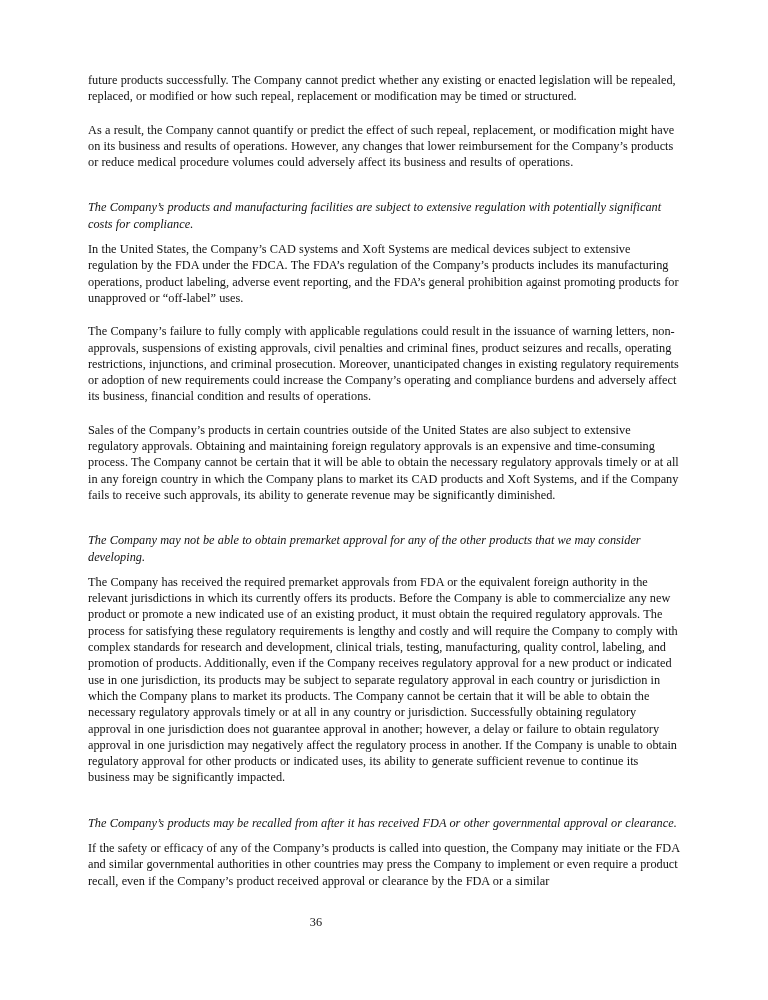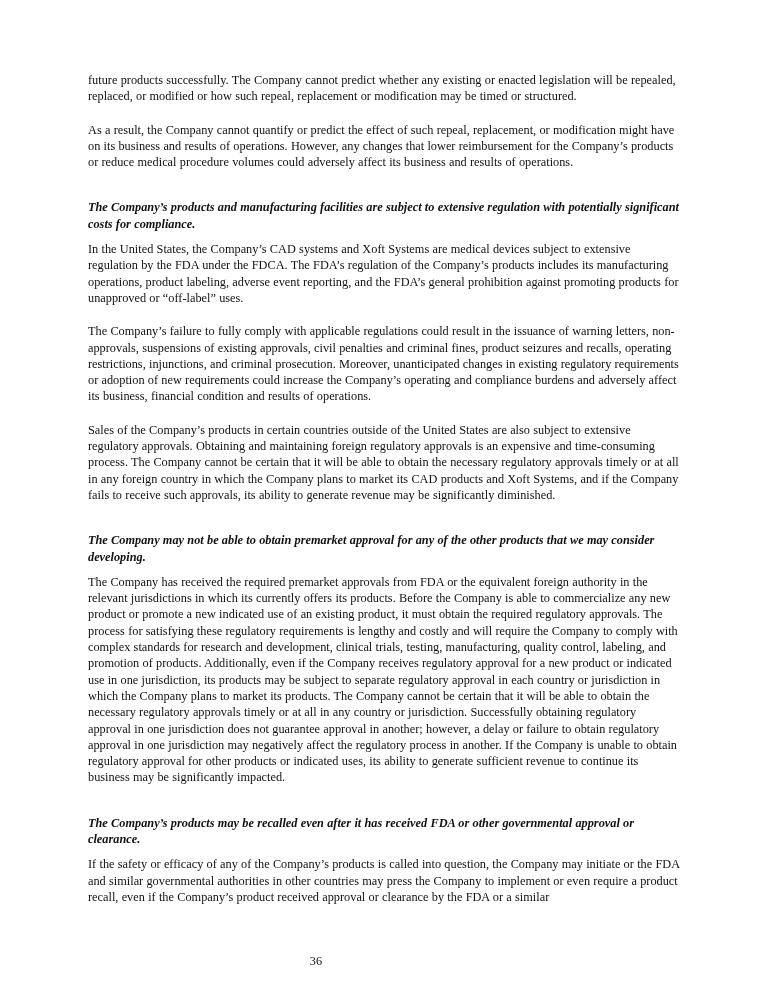--- a/index.html
+++ b/index.html
@@ -23,44 +23,44 @@
     width: 594px;
   }
   .content p {
     font-size: 12.3px;
     line-height: 16.3px;
     margin: 0 0 17px 0;
     text-align: left;
     word-spacing: 0.2px;
   }
   .content p.heading {
-    font-weight: 700;
+    font-weight: 400;
     font-style: italic;
     margin: 29px 0 9px 0;
   }
   .page-number {
     position: absolute;
-    top: 953px;
+    top: 914px;
     left: 0;
     width: 632px;
     text-align: center;
     font-size: 12.3px;
     line-height: 16.3px;
   }
 </style>
 </head>
 <body>
 
 <div class="page">
   <div class="content">
     <p>future products successfully. The Company cannot predict whether any existing or enacted legislation will be repealed, replaced, or modified or how such repeal, replacement or modification may be timed or structured.</p>
     <p>As a result, the Company cannot quantify or predict the effect of such repeal, replacement, or modification might have on its business and results of operations. However, any changes that lower reimbursement for the Company’s products or reduce medical procedure volumes could adversely affect its business and results of operations.</p>
     <p class="heading">The Company’s products and manufacturing facilities are subject to extensive regulation with potentially significant costs for compliance.</p>
     <p>In the United States, the Company’s CAD systems and Xoft Systems are medical devices subject to extensive regulation by the FDA under the FDCA. The FDA’s regulation of the Company’s products includes its manufacturing operations, product labeling, adverse event reporting, and the FDA’s general prohibition against promoting products for unapproved or “off-label” uses.</p>
     <p>The Company’s failure to fully comply with applicable regulations could result in the issuance of warning letters, non-approvals, suspensions of existing approvals, civil penalties and criminal fines, product seizures and recalls, operating restrictions, injunctions, and criminal prosecution. Moreover, unanticipated changes in existing regulatory requirements or adoption of new requirements could increase the Company’s operating and compliance burdens and adversely affect its business, financial condition and results of operations.</p>
     <p>Sales of the Company’s products in certain countries outside of the United States are also subject to extensive regulatory approvals. Obtaining and maintaining foreign regulatory approvals is an expensive and time-consuming process. The Company cannot be certain that it will be able to obtain the necessary regulatory approvals timely or at all in any foreign country in which the Company plans to market its CAD products and Xoft Systems, and if the Company fails to receive such approvals, its ability to generate revenue may be significantly diminished.</p>
     <p class="heading">The Company may not be able to obtain premarket approval for any of the other products that we may consider developing.</p>
     <p>The Company has received the required premarket approvals from FDA or the equivalent foreign authority in the relevant jurisdictions in which its currently offers its products. Before the Company is able to commercialize any new product or promote a new indicated use of an existing product, it must obtain the required regulatory approvals. The process for satisfying these regulatory requirements is lengthy and costly and will require the Company to comply with complex standards for research and development, clinical trials, testing, manufacturing, quality control, labeling, and promotion of products. Additionally, even if the Company receives regulatory approval for a new product or indicated use in one jurisdiction, its products may be subject to separate regulatory approval in each country or jurisdiction in which the Company plans to market its products. The Company cannot be certain that it will be able to obtain the necessary regulatory approvals timely or at all in any country or jurisdiction. Successfully obtaining regulatory approval in one jurisdiction does not guarantee approval in another; however, a delay or failure to obtain regulatory approval in one jurisdiction may negatively affect the regulatory process in another. If the Company is unable to obtain regulatory approval for other products or indicated uses, its ability to generate sufficient revenue to continue its business may be significantly impacted.</p>
-    <p class="heading">The Company’s products may be recalled even after it has received FDA or other governmental approval or clearance.</p>
+    <p class="heading">The Company’s products may be recalled from after it has received FDA or other governmental approval or clearance.</p>
     <p>If the safety or efficacy of any of the Company’s products is called into question, the Company may initiate or the FDA and similar governmental authorities in other countries may press the Company to implement or even require a product recall, even if the Company’s product received approval or clearance by the FDA or a similar</p>
   </div>
   <div class="page-number">36</div>
 </div>
 
 </body></html>

